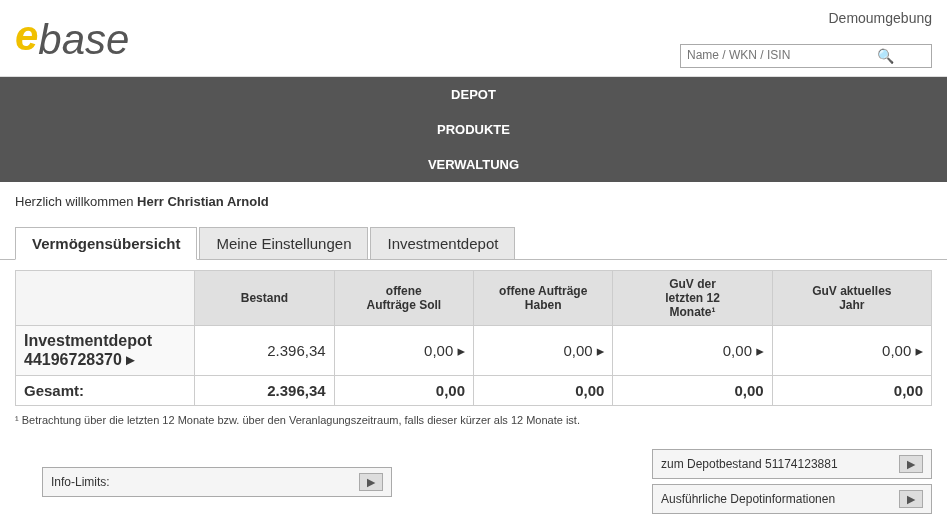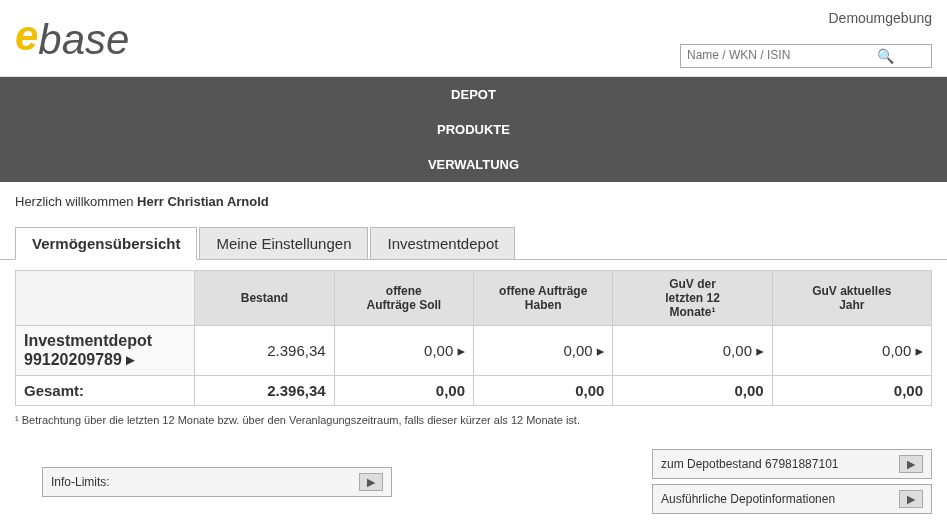--- a/index.html
+++ b/index.html
@@ -94,21 +94,21 @@
         <th style="width:14%;">offene<br>Aufträge Soll</th>
         <th style="width:14%;">offene Aufträge<br>Haben</th>
         <th style="width:16%;">GuV der<br>letzten 12<br>Monate¹</th>
         <th style="width:16%;">GuV aktuelles<br>Jahr</th>
       </tr>
     </thead>
     <tbody>
       <tr>
         <td class="label-col">
           <span>Investmentdepot</span><br>
-          <span style="cursor:pointer;">99120209789 ▸</span>
+          <span style="cursor:pointer;">44196728370 ▸</span>
         </td>
         <td class="value-col">2.396,34</td>
         <td class="value-col">0,00 ▸</td>
         <td class="value-col">0,00 ▸</td>
         <td class="value-col">0,00 ▸</td>
         <td class="value-col">0,00 ▸</td>
       </tr>
       <tr>
         <td class="total-label">Gesamt:</td>
         <td class="total-value">2.396,34</td>
@@ -125,21 +125,21 @@
 
 <div id="bottom-bar">
   <div id="bottom-left">
     <div class="bottom-btn" id="info-limits-btn">
       <span>Info-Limits:</span>
       <span class="btn-arrow">►</span>
     </div>
   </div>
   <div id="bottom-right">
     <div class="bottom-btn">
-      <span>zum Depotbestand 67981887101</span>
+      <span>zum Depotbestand 51174123881</span>
       <span class="btn-arrow">►</span>
     </div>
     <div class="bottom-btn">
       <span>Ausführliche Depotinformationen</span>
       <span class="btn-arrow">►</span>
     </div>
   </div>
 </div>
 
 </body></html>

